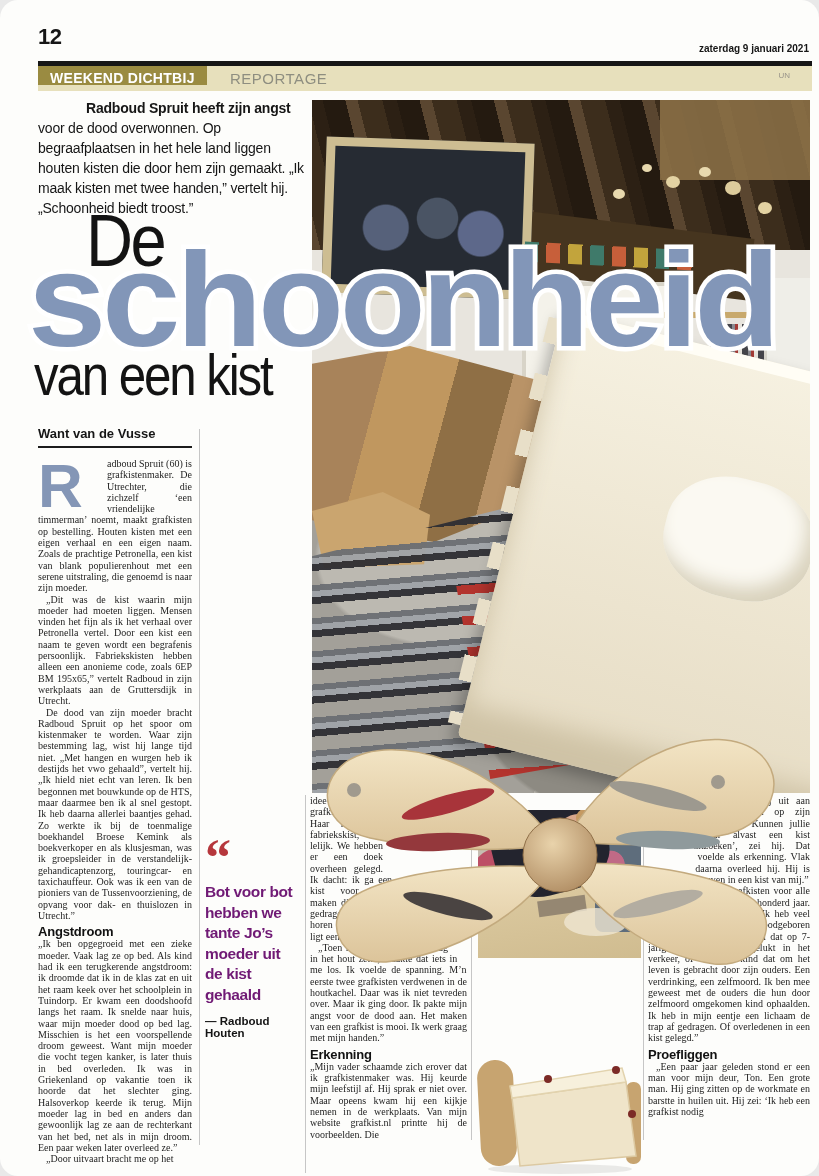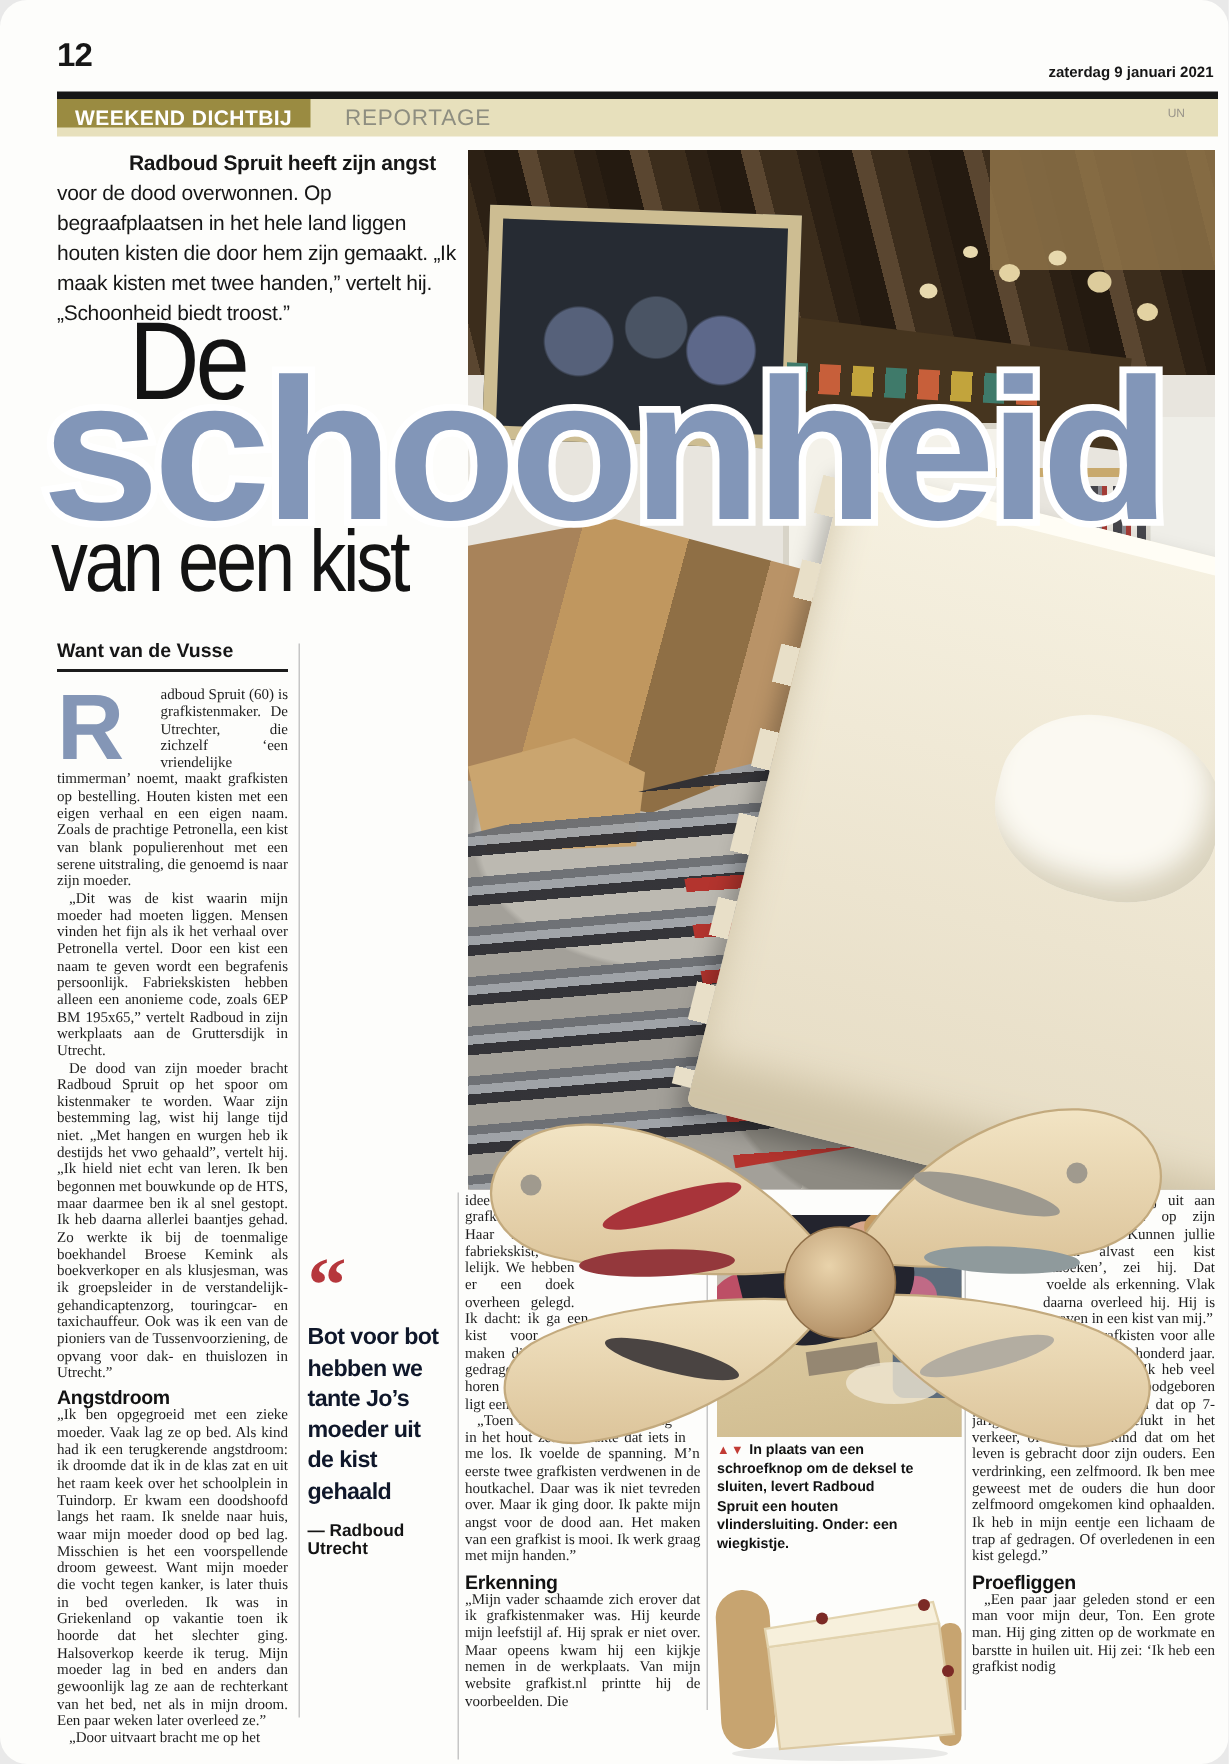--- a/index.html
+++ b/index.html
@@ -53,21 +53,21 @@
   .vd{width:1px;background:#c6c6c6;z-index:2;}
   .d1{left:199px;top:429px;height:716px;}
   .d2{left:305px;top:795px;height:378px;}
   .d3{left:471px;top:795px;height:345px;}
   .d4{left:643px;top:795px;height:345px;}
 
   
   .pullquote{left:205px;top:838px;width:96px;z-index:3;}
   .pq-glyph{font-family:"Liberation Serif",serif;font-weight:bold;font-size:52px;line-height:40px;
             color:#b6373c;letter-spacing:-3px;}
-  .pq-text{font-size:15.5px;line-height:20.5px;font-weight:bold;color:#0f172a;letter-spacing:-.4px;margin-top:4px;}
+  .pq-text{font-size:15.5px;line-height:20.5px;font-weight:bold;color:#701a75;letter-spacing:-.4px;margin-top:4px;}
   .pq-attr{font-size:11.5px;font-weight:bold;color:#141414;margin-top:10px;}
 
   
   .caption{left:478px;top:960px;width:161px;margin:0;font-size:9.5px;line-height:12.5px;
            font-weight:bold;color:#111;z-index:3;}
   .cap-arrows{color:#c23b34;font-size:8.5px;letter-spacing:1px;}
   .cap-float{float:right;width:60px;height:56px;
              shape-outside:polygon(78% 0, 100% 0, 100% 100%, 40% 100%);}
 
   
@@ -196,21 +196,21 @@
     <p class="indent">„Dit was de kist waarin mijn moeder had moeten liggen. Mensen vinden het fijn als ik het verhaal over Petronella vertel. Door een kist een naam te geven wordt een begrafenis persoonlijk. Fabriekskisten hebben alleen een anonieme code, zoals 6EP BM 195x65,” vertelt Radboud in zijn werkplaats aan de Gruttersdijk in Utrecht.</p>
     <p class="indent">De dood van zijn moeder bracht Radboud Spruit op het spoor om kistenmaker te worden. Waar zijn bestemming lag, wist hij lange tijd niet. „Met hangen en wurgen heb ik destijds het vwo gehaald”, vertelt hij. „Ik hield niet echt van leren. Ik ben begonnen met bouwkunde op de HTS, maar daarmee ben ik al snel gestopt. Ik heb daarna allerlei baantjes gehad. Zo werkte ik bij de toenmalige boekhandel Broese Kemink als boekverkoper en als klusjesman, was ik groepsleider in de verstandelijk-gehandicaptenzorg, touringcar- en taxichauffeur. Ook was ik een van de pioniers van de Tussenvoorziening, de opvang voor dak- en thuislozen in Utrecht.”</p>
     <h3 class="subhead">Angstdroom</h3>
     <p>„Ik ben opgegroeid met een zieke moeder. Vaak lag ze op bed. Als kind had ik een terugkerende angstdroom: ik droomde dat ik in de klas zat en uit het raam keek over het schoolplein in Tuindorp. Er kwam een doodshoofd langs het raam. Ik snelde naar huis, waar mijn moeder dood op bed lag. Misschien is het een voorspellende droom geweest. Want mijn moeder die vocht tegen kanker, is later thuis in bed overleden. Ik was in Griekenland op vakantie toen ik hoorde dat het slechter ging. Halsoverkop keerde ik terug. Mijn moeder lag in bed en anders dan gewoonlijk lag ze aan de rechterkant van het bed, net als in mijn droom. Een paar weken later overleed ze.”</p>
     <p class="indent">„Door uitvaart bracht me op het</p>
   </div>
 
   <div class="abs pullquote">
     <div class="pq-glyph">“</div>
     <div class="pq-text">Bot voor bot hebben we tante Jo’s moeder uit de kist gehaald</div>
-    <div class="pq-attr">— Radboud Utrecht</div>
+    <div class="pq-attr">— Radboud Houten</div>
   </div>
 
   <div class="abs col col2">
     <div class="wingfloat-r"></div>
     <p>idee een eigen grafkist te maken. Haar kist, een fabriekskist, was lelijk. We hebben er een doek overheen gelegd. Ik dacht: ik ga een kist voor mezelf maken die uitnodigt om gedragen te worden. Kisten horen mooi te zijn, want er ligt een belangrijk iemand in.”</p>
     <p class="indent">„Toen ik voor het eerst de zaag in het hout zette, maakte dat iets in me los. Ik voelde de spanning. M’n eerste twee grafkisten verdwenen in de houtkachel. Daar was ik niet tevreden over. Maar ik ging door. Ik pakte mijn angst voor de dood aan. Het maken van een grafkist is mooi. Ik werk graag met mijn handen.”</p>
     <h3 class="subhead">Erkenning</h3>
     <p>„Mijn vader schaamde zich erover dat ik grafkistenmaker was. Hij keurde mijn leefstijl af. Hij sprak er niet over. Maar opeens kwam hij een kijkje nemen in de werkplaats. Van mijn website grafkist.nl printte hij de voorbeelden. Die</p>
   </div>
 
@@ -221,21 +221,20 @@
     <div class="ph in-child"></div>
     <div class="ph in-head"></div>
     <div class="ph in-hair"></div>
     <div class="ph in-band"></div>
     <div class="ph in-arm"></div>
     <div class="ph in-tool"></div>
     <div class="ph in-hand"></div>
     <div class="ph in-shavings"></div>
   </div>
 
-  <p class="abs caption"><span class="cap-float"></span><span class="cap-arrows">▲▼</span> <span>In plaats van een schroefknop om de deksel te sluiten, levert Radboud Spruit een houten vlindersluiting. Onder: een wiegkistje.</span></p>
 
   <div class="abs cradle">
     <svg viewBox="0 0 168 124" width="168" height="124">
       <ellipse cx="84" cy="117" rx="72" ry="5" fill="rgba(0,0,0,0.08)"></ellipse>
       <rect x="150" y="30" width="15" height="82" rx="7" fill="#c7a470"></rect>
       <rect x="3" y="8" width="36" height="106" rx="18" fill="#c7a470" transform="rotate(-3 21 61)"></rect>
       <path d="M 36 46 L 150 30 L 160 104 L 44 114 Z" fill="#efe4c9" stroke="#dcc9a2" stroke-width="1.5"></path>
       <path d="M 36 46 L 150 30 L 146 16 L 34 34 Z" fill="#f7f0dc" stroke="#e2d3ae" stroke-width="1.5"></path>
       <circle cx="72" cy="27" r="4" fill="#7c2a26"></circle>
       <circle cx="140" cy="18" r="4" fill="#7c2a26"></circle>

